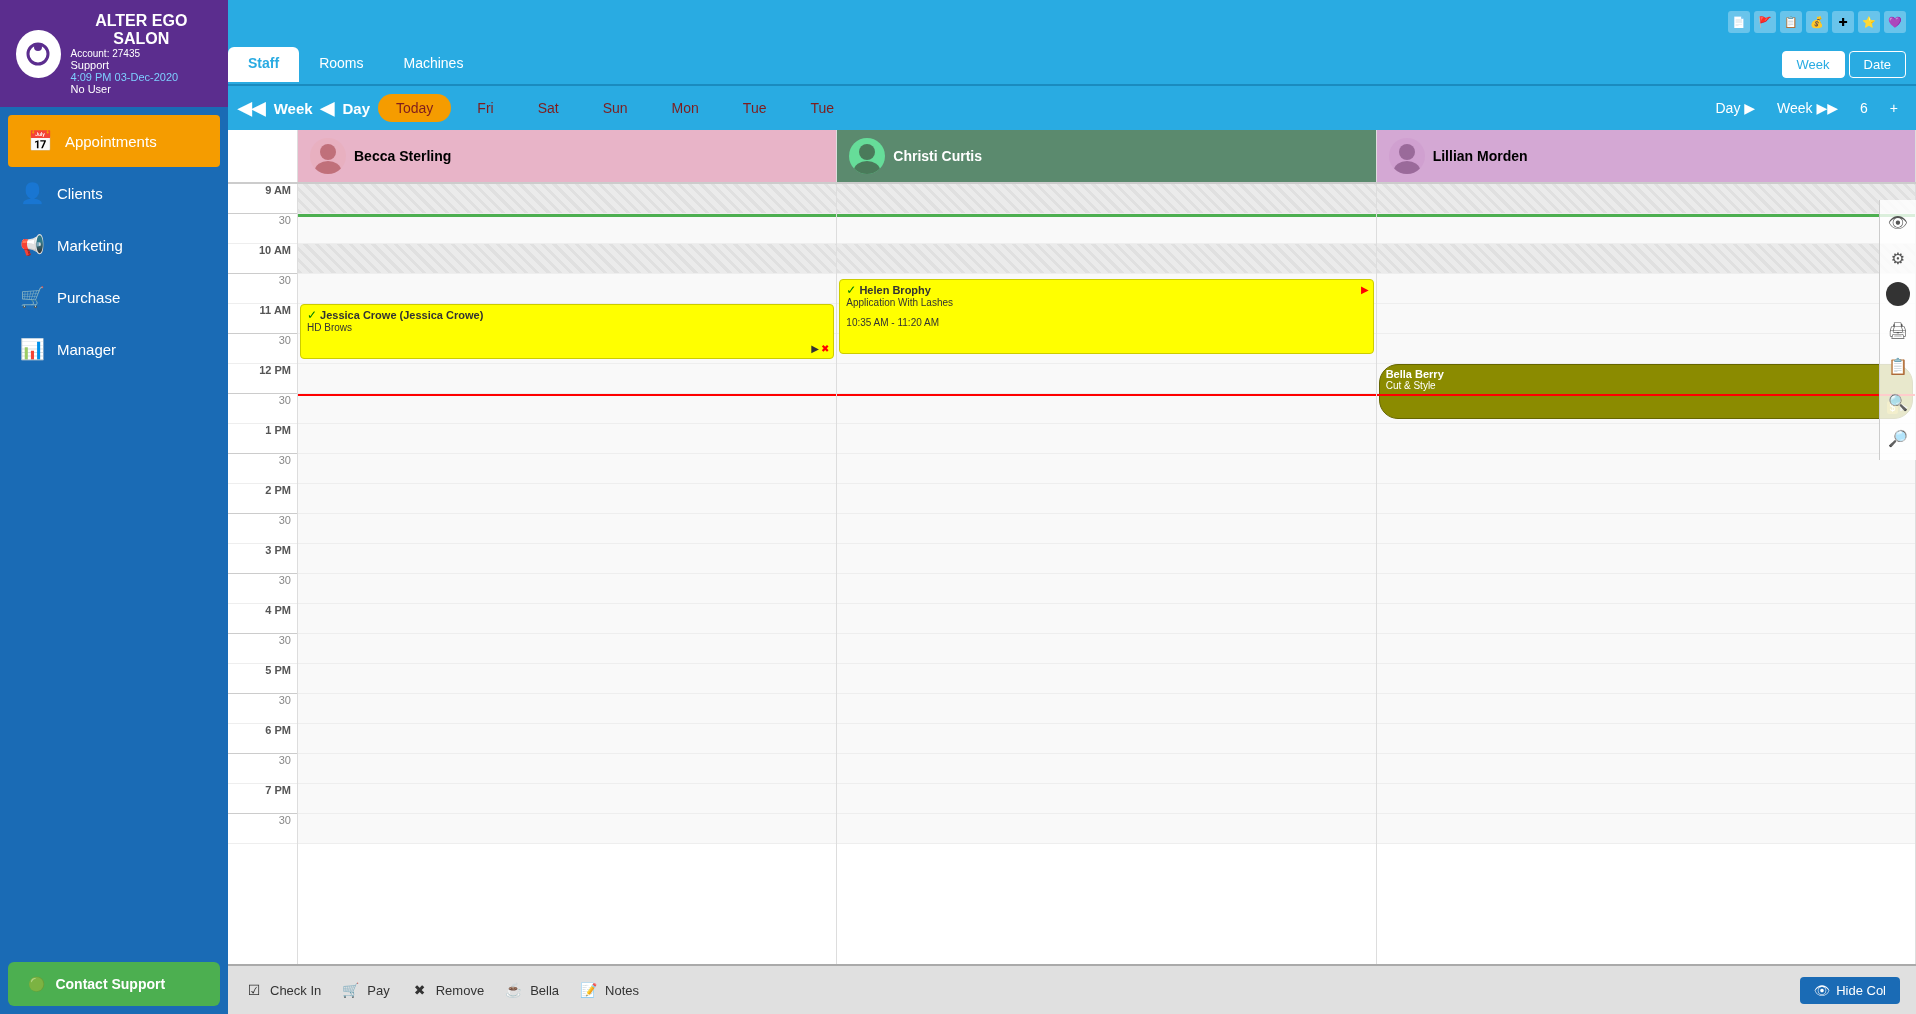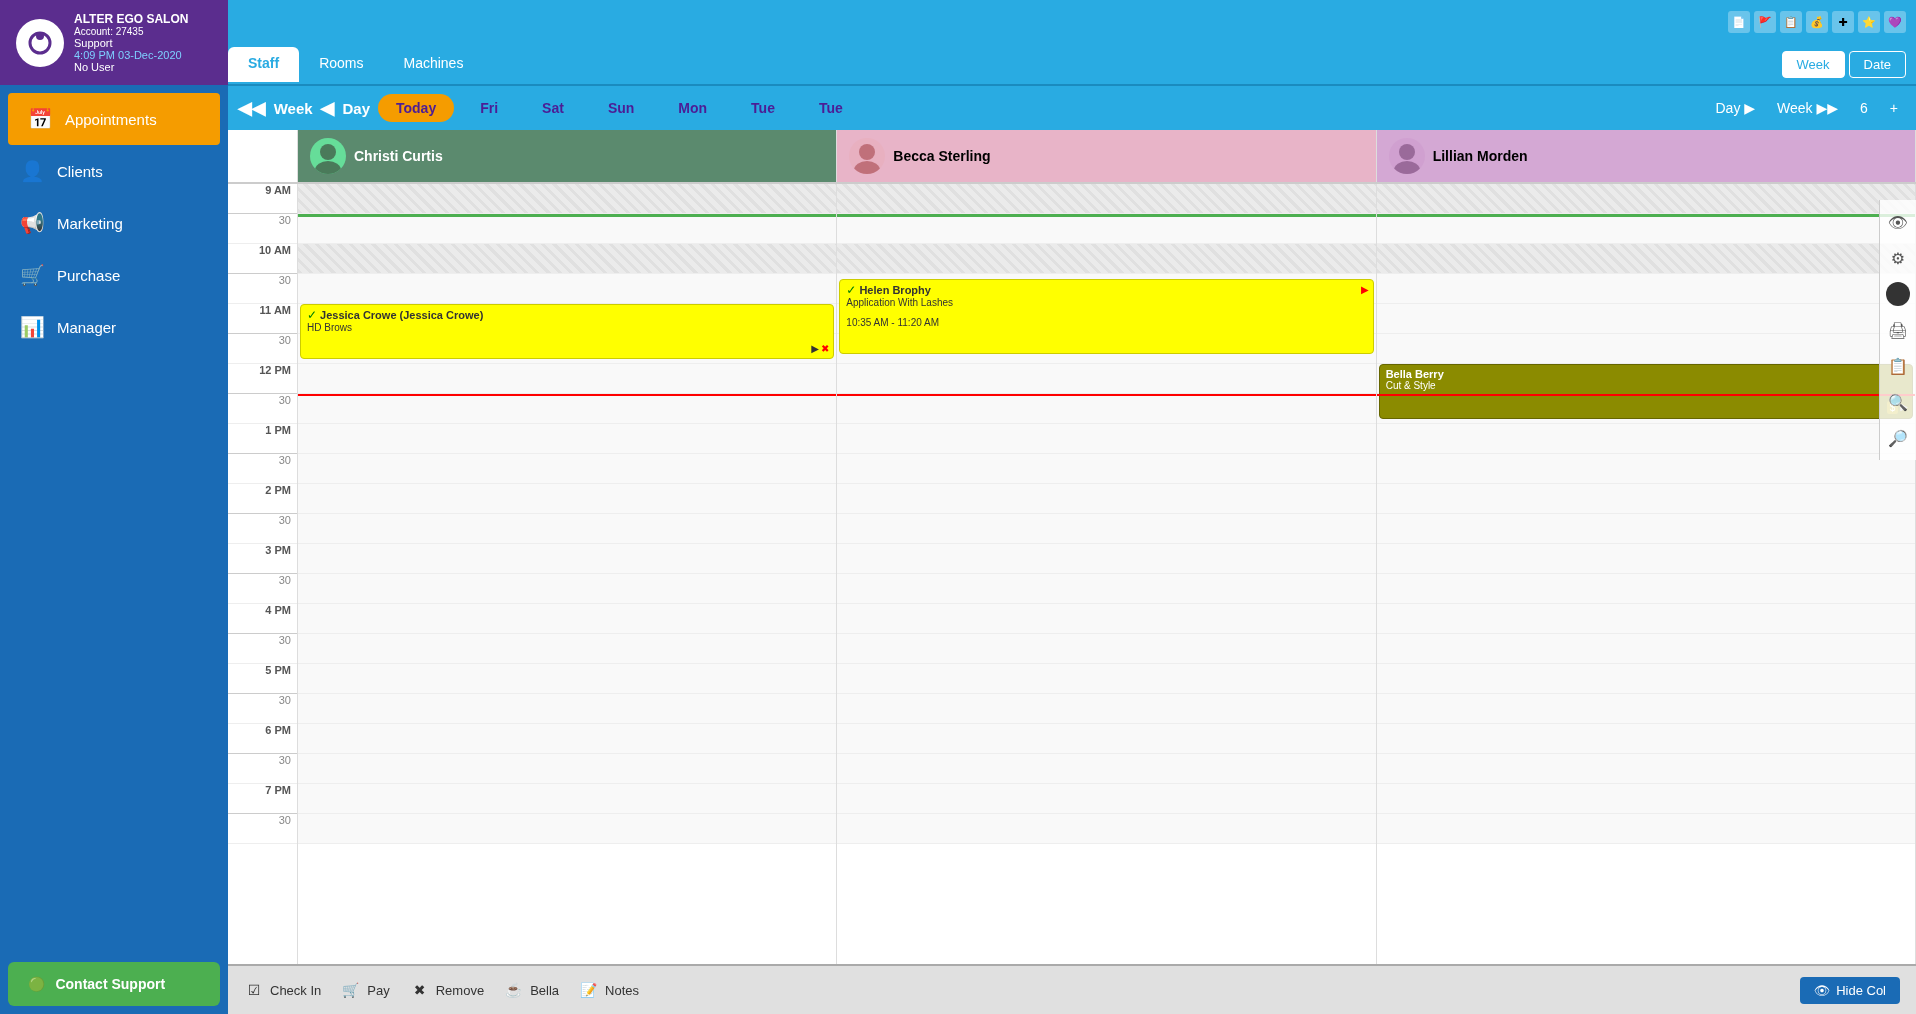--- a/index.html
+++ b/index.html
@@ -13,21 +13,21 @@
     }
     #sidebar-logo-area {
       background: #5b2d8e; padding: 12px 16px; display: flex; align-items: center; gap: 10px;
     }
     #sidebar-logo {
       width: 48px; height: 48px; background: white; border-radius: 50%;
       display: flex; align-items: center; justify-content: center;
       font-size: 22px; color: #5b2d8e; font-weight: bold;
     }
     #sidebar-account { color: white; }
-    #sidebar-account-name { font-size: 12px; font-weight: bold; text-align: center; }
+    #sidebar-account-name { font-size: 16px; font-weight: bold; text-align: center; }
     #sidebar-account-num { font-size: 10px; }
     #sidebar-account-role { font-size: 11px; }
     #sidebar-date { font-size: 11px; color: #7ecfff; }
     #sidebar-user { font-size: 11px; }
 
     .sidebar-nav { flex: 1; display: flex; flex-direction: column; padding: 8px 0; }
     .nav-item {
       display: flex; align-items: center; gap: 12px; padding: 14px 20px;
       color: white; cursor: pointer; font-size: 15px; font-weight: 500;
     }
@@ -72,22 +72,22 @@
     .view-mode-btn.active { background: white; color: #29abe2; }
 
     
     #cal-nav {
       background: #29abe2; display: flex; align-items: center; padding: 4px 10px;
       height: 44px; gap: 8px;
     }
     .nav-arrow { color: white; cursor: pointer; font-size: 18px; font-weight: bold; }
     .nav-label { color: white; font-size: 15px; font-weight: bold; cursor: pointer; }
     .day-btn {
-      padding: 6px 18px; border-radius: 4px; color: #4c1d95; cursor: pointer;
-      font-size: 14px; font-weight: 700; background: transparent;
+      padding: 6px 18px; border-radius: 4px; color: #7f1d1d; cursor: pointer;
+      font-size: 14px; font-weight: 400; background: transparent;
     }
     .day-btn.today { background: #f59c00; border-radius: 20px; }
     #cal-nav-right { margin-left: auto; display: flex; align-items: center; gap: 6px; }
     .cal-nav-right-btn { color: white; font-size: 14px; cursor: pointer; padding: 4px 8px; }
 
     
     #date-header {
       background: white; text-align: center; padding: 6px;
       font-size: 16px; font-weight: bold; color: #333; border-bottom: 1px solid #ccc;
     }
@@ -262,37 +262,37 @@
       <span class="cal-nav-right-btn">Day ▶</span>
       <span class="cal-nav-right-btn">Week ▶▶</span>
       <span class="cal-nav-right-btn">6</span>
       <span class="cal-nav-right-btn">+</span>
     </div>
   </div>
 
 
   <div id="staff-header">
     <div id="time-gutter"></div>
+    <div class="staff-col-header becca">
+      <div class="staff-avatar staff-becca">
+        <svg width="36" height="36">
+            <circle cx="18" cy="14" r="8" fill="#c0707a"></circle>
+            <ellipse cx="18" cy="32" rx="13" ry="9" fill="#c0707a"></ellipse>
+          </svg>
+      </div>
+      <span>Becca Sterling</span>
+    </div>
     <div class="staff-col-header christi">
       <div class="staff-avatar staff-christi">
         <svg width="36" height="36">
             <circle cx="18" cy="14" r="8" fill="#4a7a5a"></circle>
             <ellipse cx="18" cy="32" rx="13" ry="9" fill="#4a7a5a"></ellipse>
           </svg>
       </div>
       <span>Christi Curtis</span>
-    </div>
-    <div class="staff-col-header becca">
-      <div class="staff-avatar staff-becca">
-        <svg width="36" height="36">
-            <circle cx="18" cy="14" r="8" fill="#c0707a"></circle>
-            <ellipse cx="18" cy="32" rx="13" ry="9" fill="#c0707a"></ellipse>
-          </svg>
-      </div>
-      <span>Becca Sterling</span>
     </div>
     <div class="staff-col-header lillian">
       <div class="staff-avatar staff-lillian">
         <svg width="36" height="36">
             <circle cx="18" cy="14" r="8" fill="#9a6a9a"></circle>
             <ellipse cx="18" cy="32" rx="13" ry="9" fill="#9a6a9a"></ellipse>
           </svg>
       </div>
       <span>Lillian Morden</span>
     </div>
@@ -423,21 +423,21 @@
         <div class="grid-slot" style="height:30px"></div>
         <div class="grid-slot" style="height:30px"></div>
         <div class="grid-slot" style="height:30px"></div>
         <div class="grid-slot" style="height:30px"></div>
         <div class="grid-slot" style="height:30px"></div>
         <div class="grid-slot" style="height:30px"></div>
         <div class="grid-slot" style="height:30px"></div>
         <div class="grid-slot" style="height:30px"></div>
         <div class="grid-slot" style="height:30px"></div>
 
-        <div class="appt-block appt-olive" style="top: 180px; height: 55px;">
+        <div class="appt-block appt-olive" style="top: 180px; height: 55px; border-radius: 19px;">
           <div class="appt-name">Bella Berry</div>
           <div class="appt-service">Cut &amp; Style</div>
           <div style="position:absolute;right:4px;bottom:4px;display:flex;gap:2px;">
             <span style="font-size:10px;background:#c0b000;padding:1px 3px;border-radius:2px;">$</span>
             <span style="font-size:10px;color:#ccc;">▶</span>
           </div>
         </div>
         <div class="current-time-line" style="top: 210px;"></div>
       </div>
 

